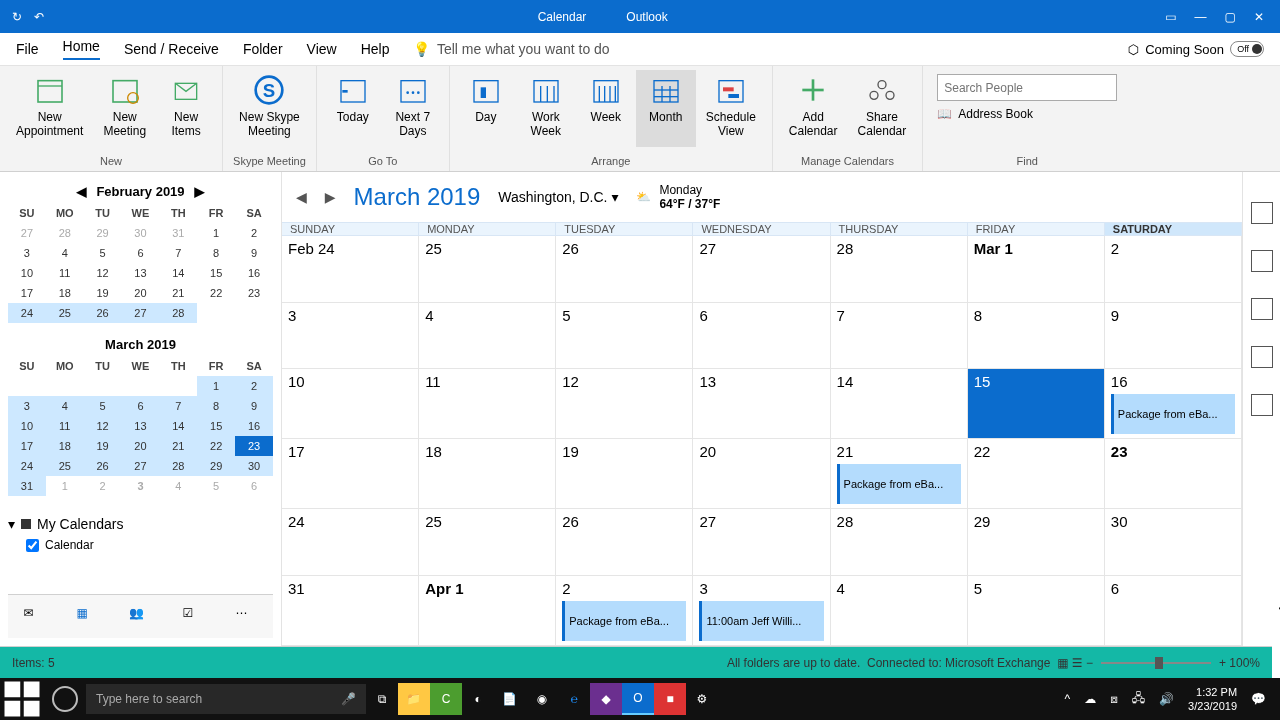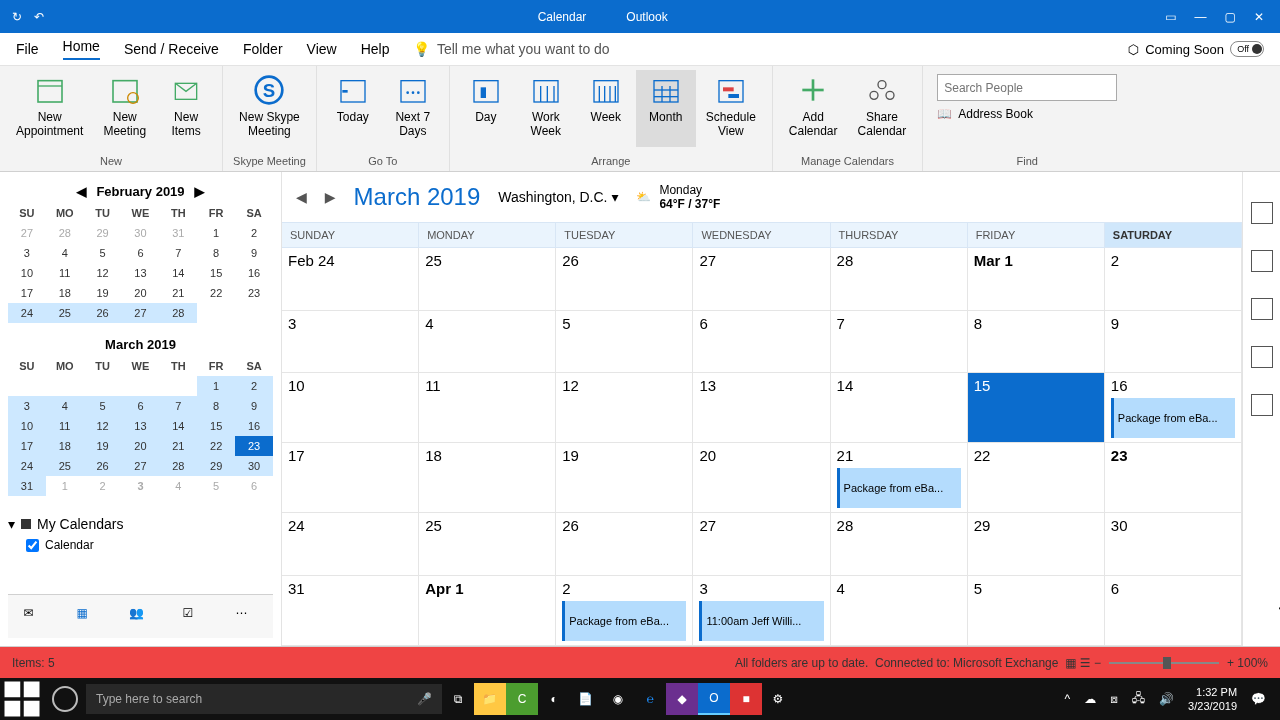--- a/index.html
+++ b/index.html
@@ -53,49 +53,49 @@
 
 
 .calarea { flex:1; display:flex; flex-direction:column; position:relative; }
 .calhdr { height:50px; display:flex; align-items:center; gap:18px; padding:0 14px; }
 .calhdr .navarr { font-size:14px; color:#555; cursor:pointer; }
 .calhdr .month { font-size:24px; color:#0b6ccd; }
 .calhdr .loc { font-size:14px; }
 .calhdr .wthr { display:flex; align-items:center; gap:8px; font-size:12px; }
 .calhdr .searchcal { flex:1; max-width:420px; height:28px; border:1px solid #ccc; padding:4px 8px; margin-left:20px; display:flex; align-items:center; justify-content:space-between; }
 .dayhdr { display:flex; background:#eaf4fd; border-top:1px solid #d8e6f5; border-bottom:1px solid #d8e6f5; }
-.dayhdr .dh { flex:1; font-size:11px; color:#555; padding:6px 8px; border-right:1px solid #d8e6f5; }
+.dayhdr .dh { flex:1; font-size:11px; color:#555; padding:0 8px; border-right:1px solid #d8e6f5; }
 .dayhdr .dh.today { background:#d0e7fb; font-weight:600; color:#333; }
 .grid { flex:1; display:flex; flex-direction:column; }
 .grid .row { flex:1; display:flex; border-bottom:1px solid #e5e5e5; }
 .grid .cell { flex:1; border-right:1px solid #e5e5e5; padding:4px 6px; font-size:14px; position:relative; overflow:hidden; }
 .grid .cell .dnum { font-size:15px; }
 .grid .cell .dnum.bold { font-weight:700; }
 .grid .cell.sel { background:#0b6ccd; color:#fff; }
 .event { background:#b4dcfd; font-size:11px; padding:14px 4px; margin-top:4px; border-left:3px solid #0b6ccd; white-space:nowrap; overflow:hidden; text-overflow:ellipsis; }
 
 
 .vstrip { width:38px; background:#fff; border-left:1px solid #e3e3e3; display:flex; flex-direction:column; align-items:center; padding-top:30px; gap:26px; }
 .vstrip .vicn { width:22px; height:22px; border:1px solid #555; }
 
 
 .navbar { height:44px; border-top:1px solid #d0d0d0; display:flex; align-items:center; justify-content:space-around; background:#f7f7f7; }
 .navbar .nicn { width:22px; height:22px; cursor:pointer; }
 
 
-.statusbar { position:absolute; left:0; right:0; bottom:42px; height:32px; background:#ef4444; border-top:1px solid #d0d0d0; display:flex; align-items:center; font-size:12px; padding:0 12px; color:#333;margin-top:16px; }
+.statusbar { position:absolute; left:0; right:8px; bottom:42px; height:32px; background:#14b8a6; border-top:1px solid #d0d0d0; display:flex; align-items:center; font-size:12px; padding:0 12px; color:#333;margin-top:16px; }
 .statusbar .mid { flex:1; }
 .zoomslider { width:110px; height:2px; background:#888; margin:0 8px; position:relative; }
 .zoomslider .knob { width:8px; height:12px; background:#555; position:absolute; left:54px; top:-5px; }
 
 
 .taskbar { position:absolute; left:0; right:0; bottom:0; height:42px; background:#111; display:flex; align-items:center; color:#fff; font-size:12px; }
 .taskbar .start { width:44px; height:100%; display:flex; align-items:center; justify-content:center; }
 .taskbar .cortana { width:26px; height:26px; border:2px solid #bbb; border-radius:50%; margin:0 8px; }
-.taskbar .search { width:356px; height:30px; background:#282828; display:flex; align-items:center; padding:0 10px; color:#aaa; }
+.taskbar .search { width:280px; height:30px; background:#282828; display:flex; align-items:center; padding:0 10px; color:#aaa; }
 .taskbar .tray { margin-left:auto; display:flex; align-items:center; gap:14px; padding:0 14px; }
 .taskbar .clock { text-align:right; line-height:14px; font-size:11px; }
 .taskbar .ticn { width:32px; height:32px; display:flex; align-items:center; justify-content:center; }
 
 .micicon{ color:#666; }
 .cursor { position:absolute; left:993px; top:422px; font-size:22px; color:#fff; z-index:99; pointer-events:none; text-shadow:1px 1px 0 #000; }
 
 
 svg { width:100%; height:100%; }
 </style>

